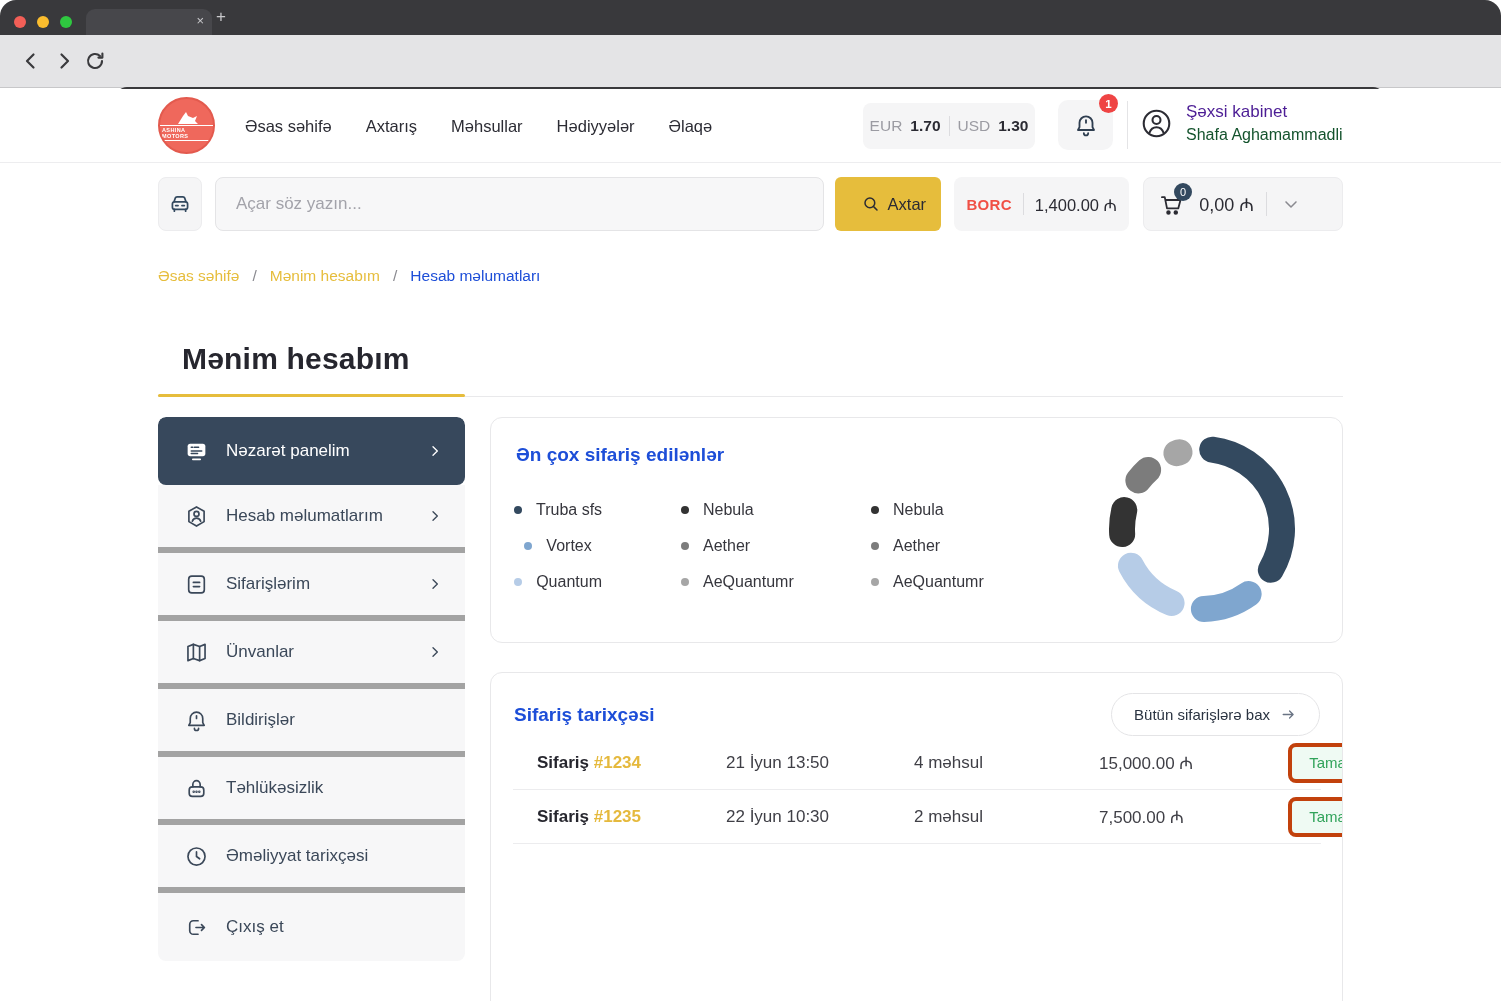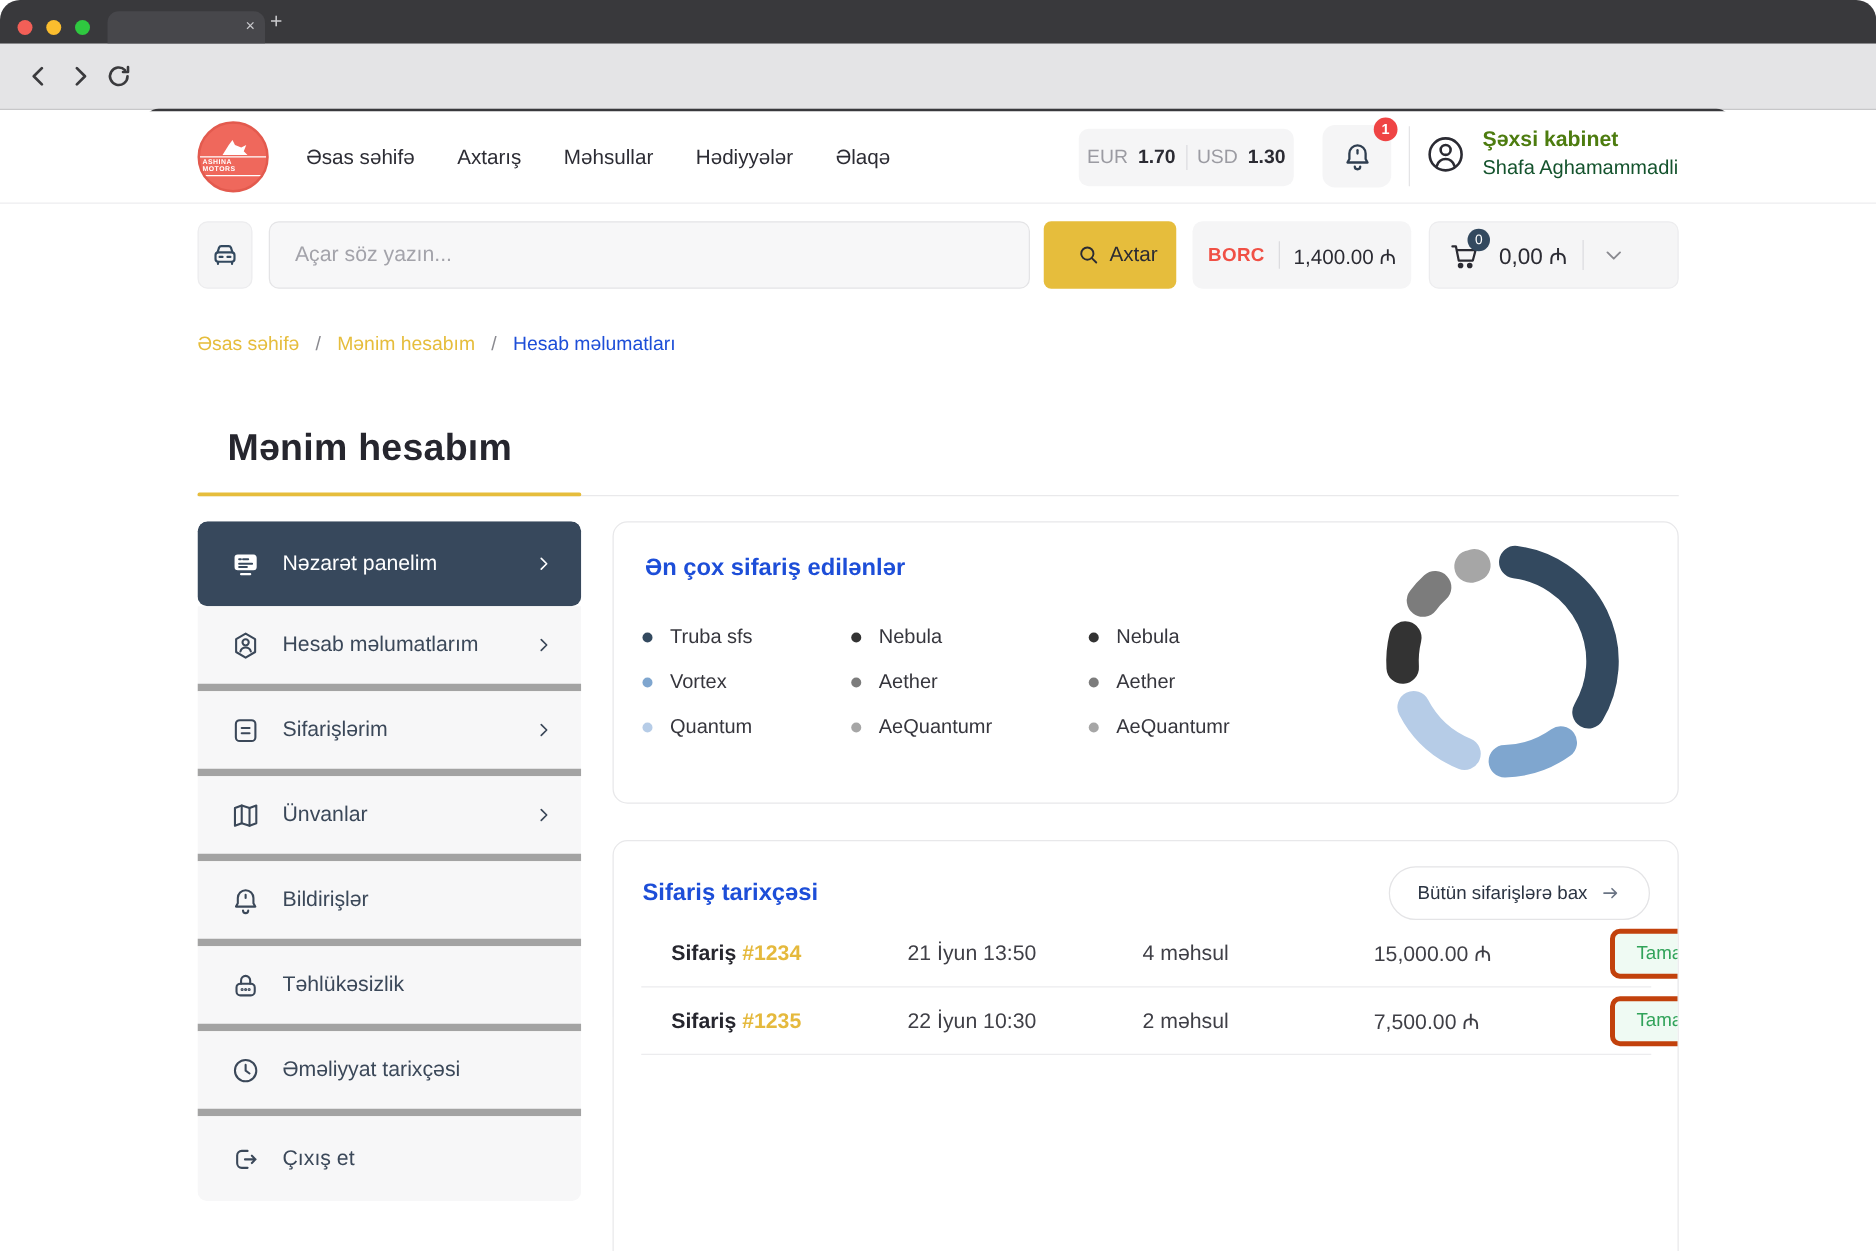--- a/index.html
+++ b/index.html
@@ -27,21 +27,21 @@
   .logo-text { color:#fff; font-size:5.5px; font-weight:700; letter-spacing:.4px; border-top:1px solid #fff; border-bottom:1px solid #fff; padding:1px 2px; }
   .mainnav { position:absolute; left:245px; top:0; height:74px; display:flex; align-items:center; gap:34px; }
   .mainnav a { color:#2c2c34; font-size:16.5px; text-decoration:none; font-weight:500; }
   .currency-box { position:absolute; left:863px; top:14px; width:172px; height:46px; background:#f5f5f6; border-radius:8px; display:flex; align-items:center; justify-content:center; gap:8px; font-size:15.5px; }
   .cur-label { color:#9b9ba2; } .cur-val { color:#2b2b33; font-weight:600; }
   .cur-div { width:1px; height:20px; background:#dcdcdf; }
   .bell-box { position:absolute; left:1058px; top:11px; width:55px; height:50px; background:#f5f5f6; border-radius:10px; display:flex; align-items:center; justify-content:center; }
   .bell-badge { position:absolute; right:-5px; top:-6px; min-width:19px; height:19px; background:#ef4444; color:#fff; border-radius:50%; font-size:11.5px; display:flex; align-items:center; justify-content:center; font-weight:600; }
   .hdr-div { position:absolute; left:1127px; top:12px; width:1px; height:48px; background:#e4e4e6; }
   .profile { position:absolute; left:1140px; top:13px; display:flex; align-items:center; gap:13px; }
-  .profile-title { color:#4d7c0f; font-size:17px; font-weight:700; }
+  .profile-title { color:#4c1d95; font-size:17px; font-weight:400; }
   .profile-name { color:#14532d; font-size:16px; margin-top:4px; }
 
   
   .search-row { position:absolute; left:158px; top:88px; width:1185px; height:54px; display:flex; align-items:center; }
   .car-btn { width:44px; height:54px; background:#f5f5f6; border:1px solid #ececee; border-radius:8px; display:flex; align-items:center; justify-content:center; }
   .search-input { margin-left:13px; width:610px; height:54px; background:#f7f7f8; border:1px solid #e4e4e6; border-radius:8px; padding:0 20px; font-size:17px; color:#2b2b33; font-family:"Liberation Sans",sans-serif; outline:none; }
   .search-input::placeholder { color:#a3a3aa; }
   .axtar-btn { margin-left:11px; width:106px; height:54px; background:#e6bd3c; border:none; border-radius:6px; display:flex; align-items:center; justify-content:center; gap:8px; font-size:16.5px; color:#2b2b33; font-family:"Liberation Sans",sans-serif; cursor:pointer;padding-left:11px; }
   .borc-box { margin-left:13px; width:175px; height:54px; background:#f5f5f6; border-radius:8px; display:flex; align-items:center; justify-content:center; gap:11px; }
   .borc-label { color:#f05045; font-size:15px; font-weight:700; letter-spacing:.3px; }
@@ -347,21 +347,21 @@
         </span>
         <span class="lbl">Çıxış et</span>
       </div>
     </div>
 
     <div class="main-col">
 
       <div class="card card1">
         <div class="card-title">Ən çox sifariş edilənlər</div>
 
-        <div class="legend-col" style="left:23px;">
+        <div class="legend-col" style="left:23px;align-items:center;">
           <div class="legend-item">
             <span class="dot" style="background-color: rgb(51, 73, 95);"></span>
             <span class="txt">Truba sfs</span>
           </div>
           <div class="legend-item">
             <span class="dot" style="background-color: rgb(127, 166, 207);"></span>
             <span class="txt">Vortex</span>
           </div>
           <div class="legend-item">
             <span class="dot" style="background-color: rgb(182, 204, 231);"></span>

